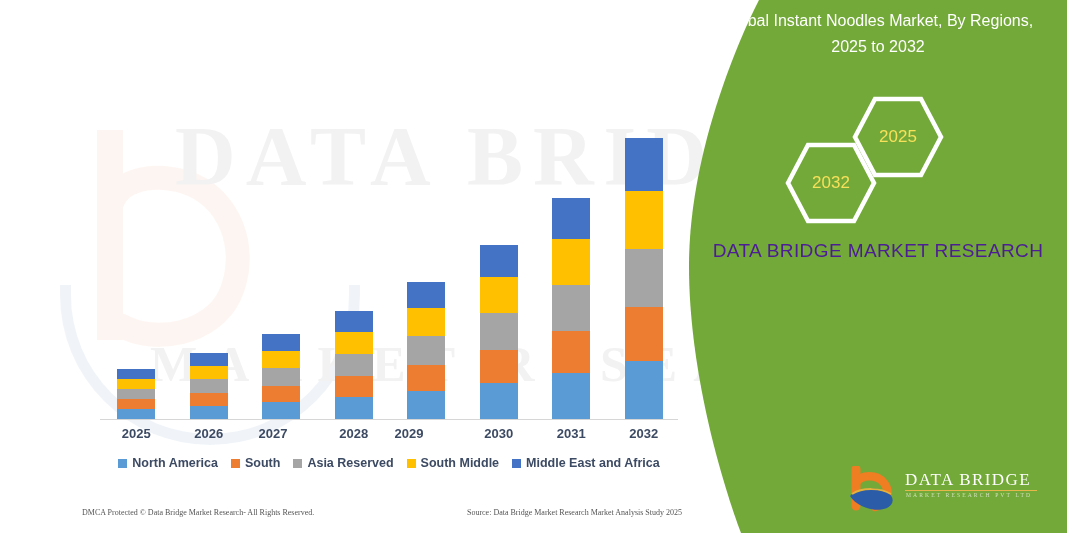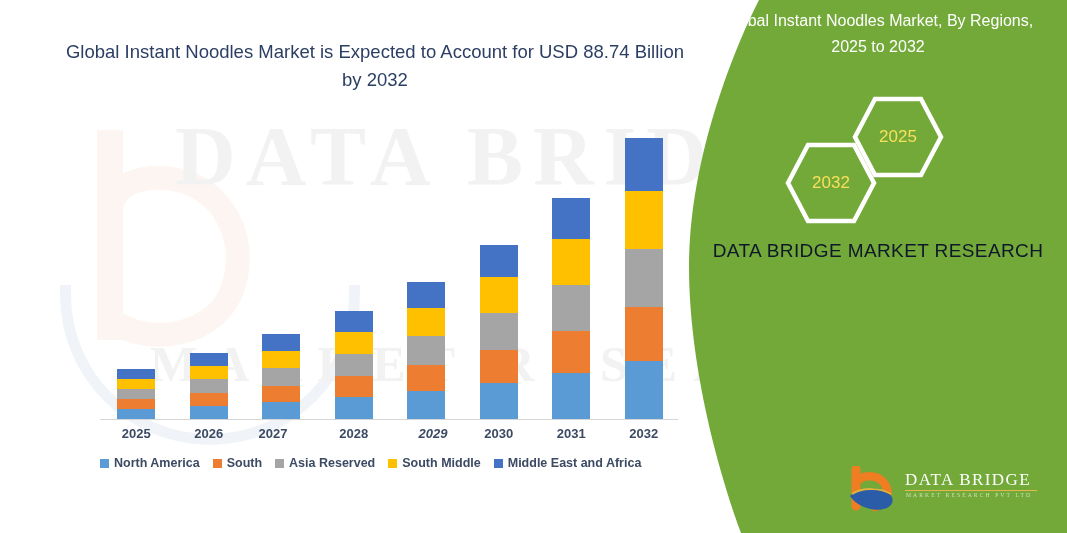--- a/index.html
+++ b/index.html
@@ -60,21 +60,21 @@
     position:absolute; left:100px; top:426px; width:578px; height:22px;
   }
   .x-tick {
     position:absolute; width:60px; text-align:center;
     font-size:13px; font-weight:700; color:#3c4a63;
   }
 
   
   #legend {
     position:absolute; left:100px; top:456px; width:578px;
-    display:flex; align-items:center; gap:13px;
+    display:flex; justify-content:center; align-items:center; gap:13px;
     flex-wrap:nowrap;
   }
   .legend-item { display:flex; align-items:center; gap:5px; }
   .legend-swatch { width:9px; height:9px; display:inline-block; }
   .legend-label { font-size:12.5px; font-weight:700; color:#3c4a63; white-space:nowrap; }
 
   
   #footer {
     position:absolute; left:82px; top:508px; width:600px;
     display:flex; justify-content:space-between;
@@ -97,21 +97,21 @@
     display:flex; align-items:center; justify-content:center;
     color:#f7e05a; font-size:17px; font-weight:400;
   }
   .hex-svg { position:absolute; left:0; top:0; }
   .hex-label { position:relative; z-index:2; }
   #hex-2032 { left:118px; top:142px; width:92px; height:82px; }
   #hex-2025 { left:185px; top:96px; width:92px; height:82px; }
 
   #dbmr-name {
     position:absolute; left:36px; top:236px; width:350px;
-    text-align:center; color:#0f172a; font-size:19px;
+    text-align:center; color:#4c1d95; font-size:19px;
     line-height:30px; letter-spacing:.4px;
   }
 
   
   #logo { position:absolute; left:180px; top:462px; width:200px; height:56px; }
   #logo-mark { position:absolute; left:0; top:4px; width:52px; height:46px; }
   #logo-text {
     position:absolute; left:58px; top:8px; color:#ffffff;
     font-size:17px; letter-spacing:1.4px; font-family:"Liberation Serif", serif;
   }
@@ -130,21 +130,20 @@
 <div id="left-panel">
 
   <svg id="wm-logo-b" viewBox="0 0 190 230">
     <path d="M30 10 L30 220" stroke="#fdeee6" stroke-width="26" fill="none"></path>
     <path d="M30 95 C 30 60, 70 52, 105 62 C 150 76, 170 130, 150 175 C 132 214, 75 225, 40 205" stroke="#fdeee6" stroke-width="24" fill="none" stroke-linecap="round"></path>
   </svg>
   <div id="wm-swoosh"></div>
   <div class="wm-text" id="wm-data">DATA BRIDGE</div>
   <div class="wm-text" id="wm-market">MARKET RESEARCH</div>
 
-  <div id="chart-title">Global Instant Noodles Market is Expected to Account for USD 88.74 Billion by 2032</div>
 
   <div id="plot">
       <div class="bar-group" style="left: 17.25px;">
         <div class="seg" title="North America 2025: 3.6" style="height: 10.7429px; background: rgb(91, 155, 213);"></div>
         <div class="seg" title="Europe 2025: 3.3" style="height: 9.84762px; background: rgb(237, 125, 49);"></div>
         <div class="seg" title="Asia Pacific 2025: 3.5" style="height: 10.4444px; background: rgb(165, 165, 165);"></div>
         <div class="seg" title="South America 2025: 3.5" style="height: 10.4444px; background: rgb(255, 192, 0);"></div>
         <div class="seg" title="Middle East and Africa 2025: 3.2" style="height: 9.54921px; background: rgb(68, 114, 196);"></div>
       </div>
       <div class="bar-group" style="left: 89.75px;">
@@ -196,21 +195,21 @@
         <div class="seg" title="South America 2032: 19.5" style="height: 58.1905px; background: rgb(255, 192, 0);"></div>
         <div class="seg" title="Middle East and Africa 2032: 17.6" style="height: 52.5206px; background: rgb(68, 114, 196);"></div>
       </div>
     </div>
   <div id="baseline"></div>
   <div id="x-axis">
       <div class="x-tick" style="left: 6.25px;">2025</div>
       <div class="x-tick" style="left: 78.75px;">2026</div>
       <div class="x-tick" style="left: 143px;">2027</div>
       <div class="x-tick" style="left: 223.75px;">2028</div>
-      <div class="x-tick" style="left: 303px; font-style: italic;">2029</div>
+      <div class="x-tick" style="left: 279px;">2029</div>
       <div class="x-tick" style="left: 368.75px;">2030</div>
       <div class="x-tick" style="left: 441.25px;">2031</div>
       <div class="x-tick" style="left: 513.75px;">2032</div>
     </div>
 
   <div id="legend">
       <div class="legend-item">
         <span class="legend-swatch" style="background: rgb(91, 155, 213);"></span>
         <span class="legend-label">North America</span>
       </div>
@@ -225,20 +224,24 @@
       <div class="legend-item">
         <span class="legend-swatch" style="background: rgb(255, 192, 0);"></span>
         <span class="legend-label">South Middle</span>
       </div>
       <div class="legend-item">
         <span class="legend-swatch" style="background: rgb(68, 114, 196);"></span>
         <span class="legend-label">Middle East and Africa</span>
       </div>
     </div>
 
+  <div id="footer">
+    <span>DMCA Protected © Data Bridge Market Research-  All Rights Reserved.</span>
+    <span>Source: Data Bridge Market Research  Market Analysis Study 2025</span>
+  </div>
 </div>
 
 <div id="green-panel">
 
   <div id="green-title">Global Instant Noodles Market, By Regions, 2025 to 2032</div>
 
   <div class="hexagon" id="hex-2032">
     <svg class="hex-svg" viewBox="0 0 92 82">
       <polygon points="23,3 69,3 89,41 69,79 23,79 3,41" fill="none" stroke="#ffffff" stroke-width="4.5"></polygon>
     </svg>

